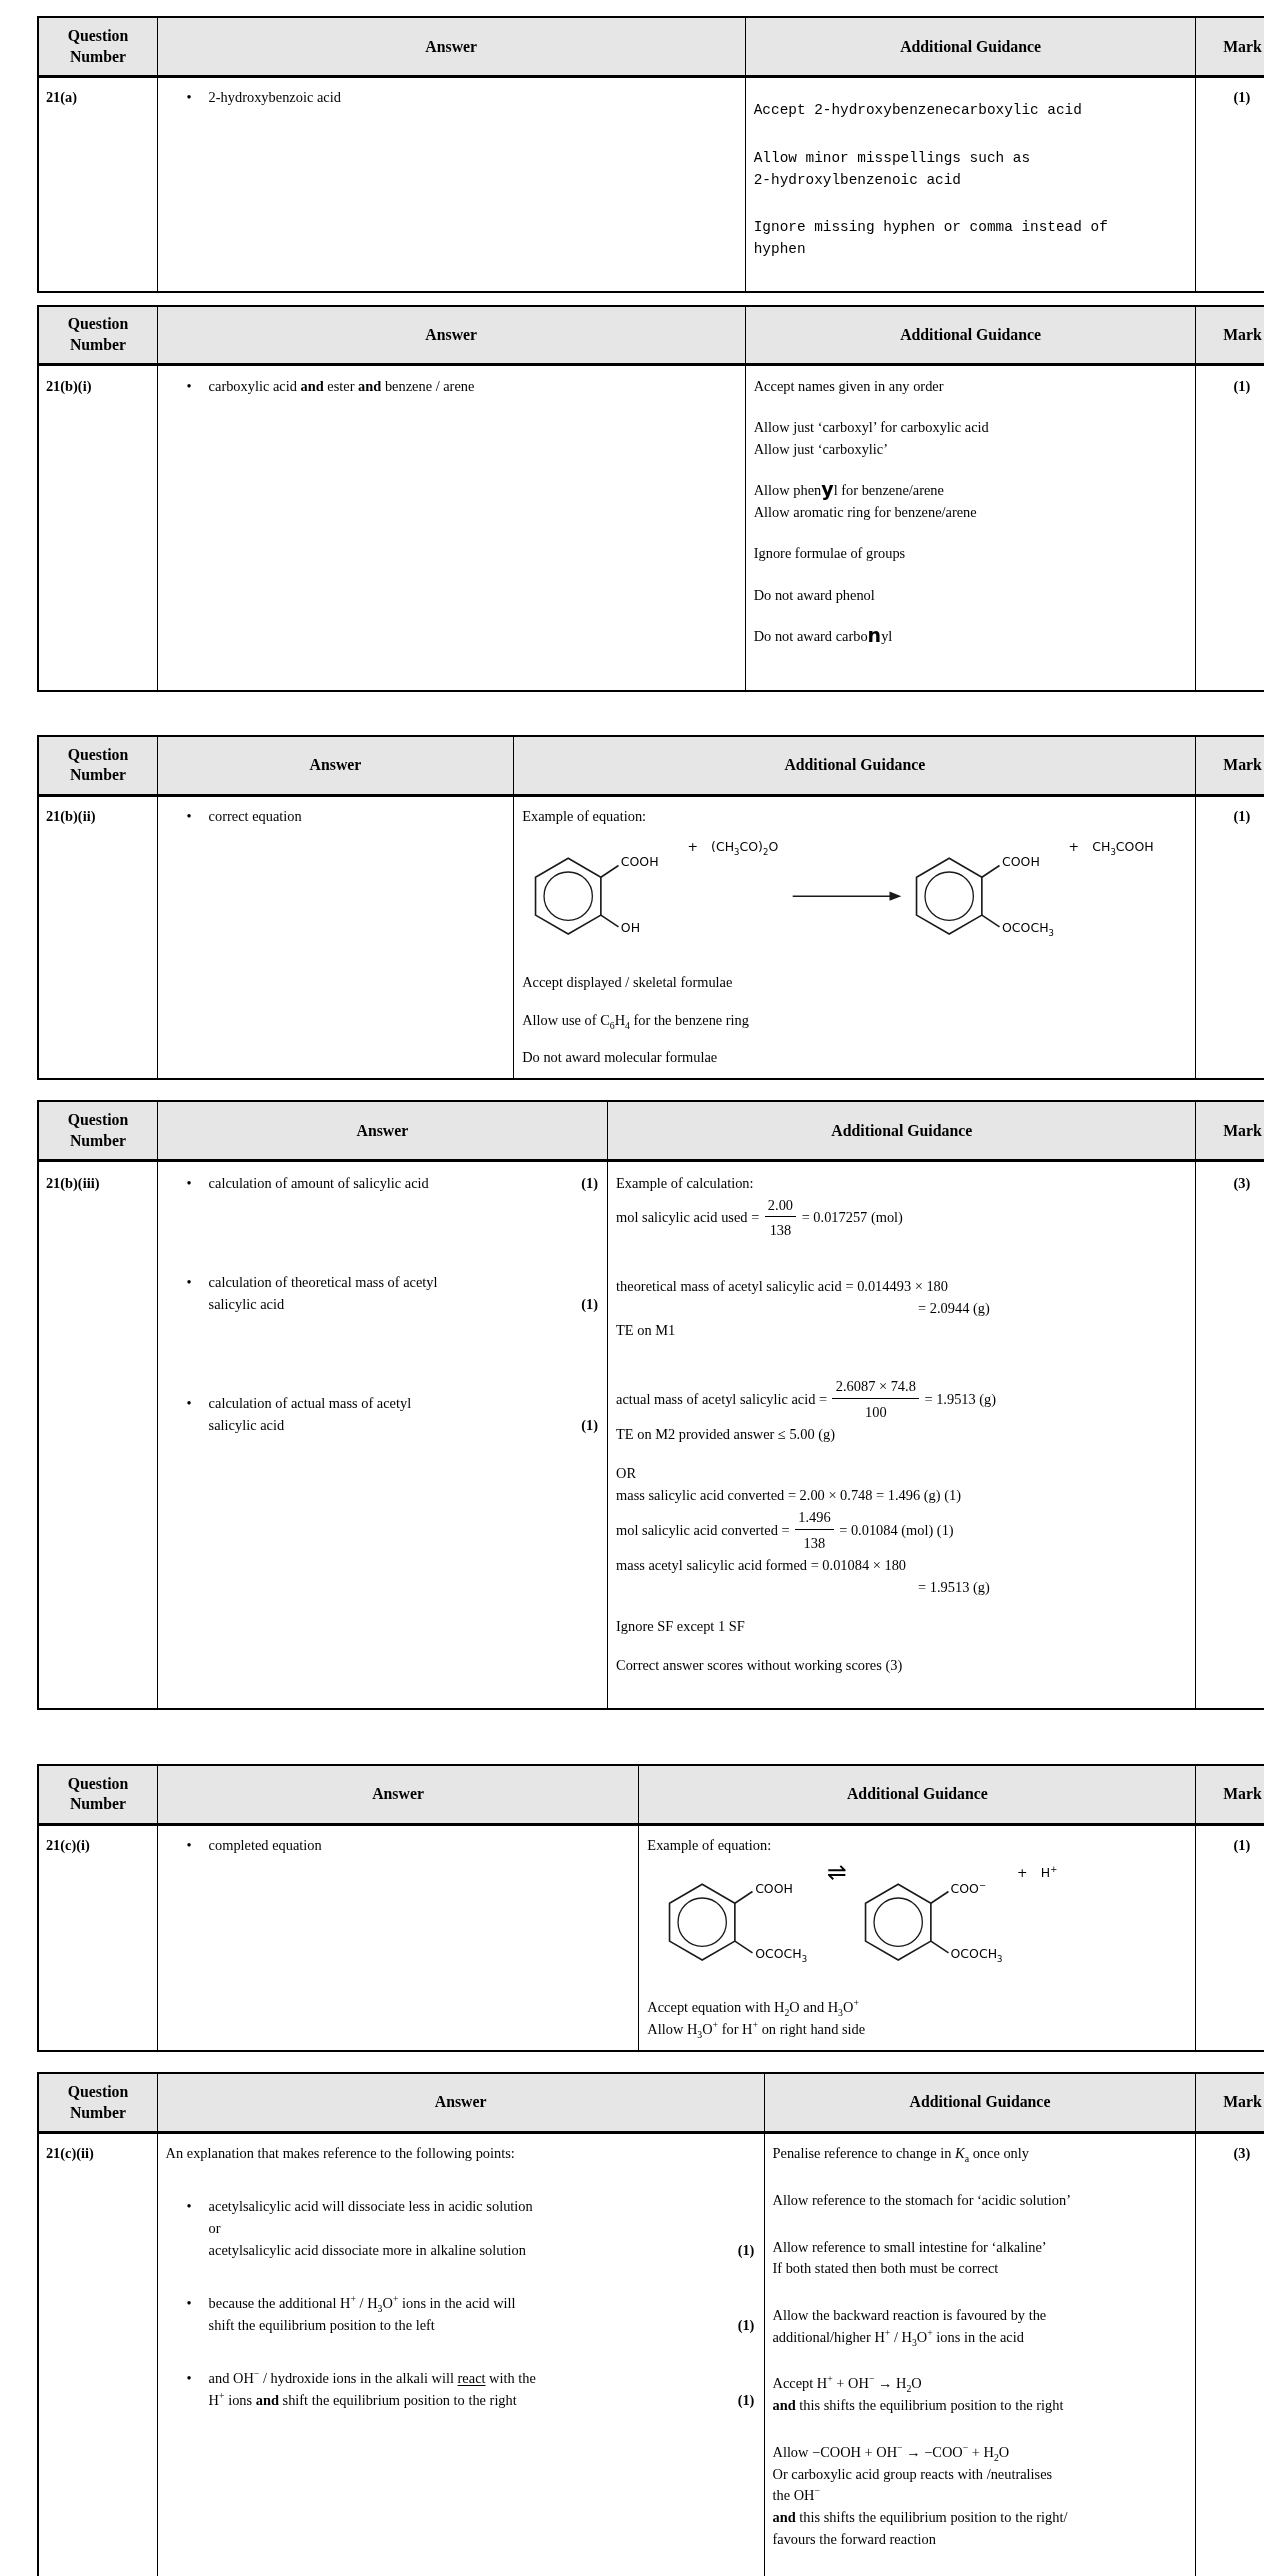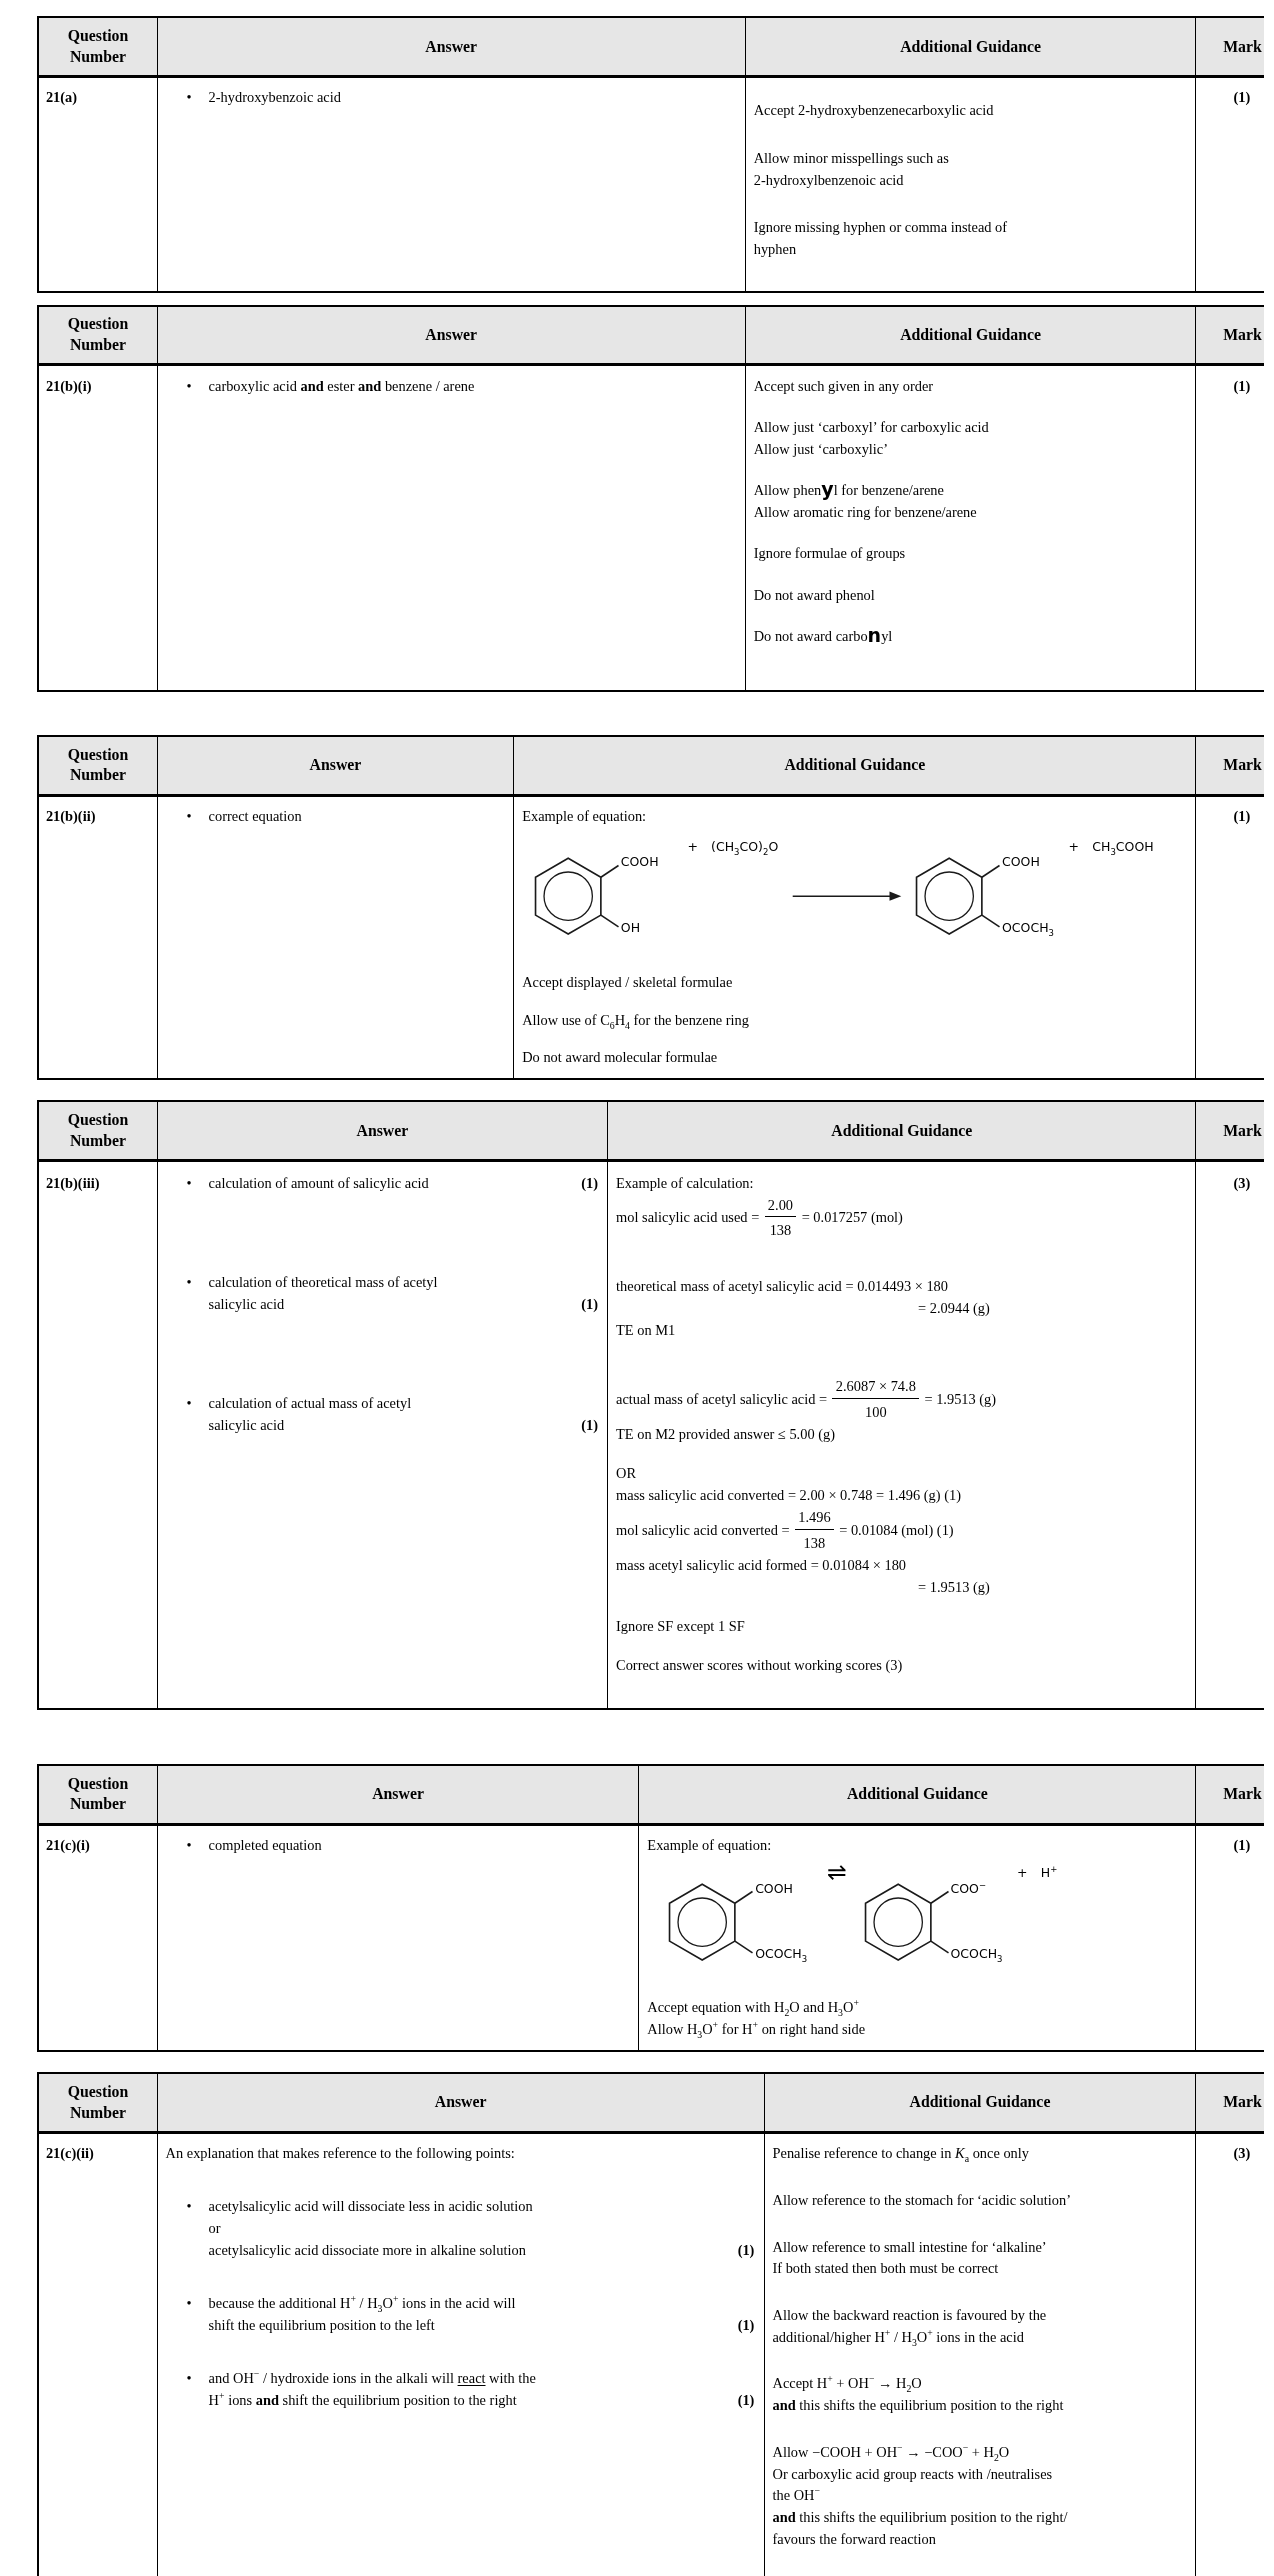--- a/index.html
+++ b/index.html
@@ -79,21 +79,21 @@
   .t5 tbody tr{height:208px;}
   .t6 tbody tr{height:450px;}
   
   .t1{margin-bottom:11.8px;}
   .t2{margin-bottom:43px;}
   .t3{margin-bottom:20.3px;}
   .t4{margin-bottom:54px;}
   .t5{margin-bottom:20.3px;}
   
   .t1 .p{margin-top:26px;}
-  .t1 .gcell{padding-top:22px;}
+  .t1 .gcell{padding-top:22px;font-family:Liberation Mono, monospace;}
   .t1 .acell .bullet{margin-top:13px;}
   .t2 .acell .bullet{margin-top:2.6px;}
   .t3 .p{margin-top:15.8px;}
   .t3 .acell .bullet{margin-top:68px;}
   .t4 td{line-height:22px;}
   .t4 .p{margin-top:17px;}
   .t4 .acell .bullet ~ .bullet{margin-top:77px;}
   .t5 .p{margin-top:14.4px;}
   .t5 .chem-row{margin:5.3px 0 2.6px 15.8px;}
   .t5 .acell .bullet{margin-top:43px;}
@@ -163,21 +163,21 @@
           <td class="qcell">
             <div>21(b)(i)</div>
           </td>
           <td class="acell">
             <div class="line bullet">
               <span class="bdot">•</span>
               <span class="btext">carboxylic acid <b>and</b> ester <b>and</b> benzene / arene</span>
             </div>
           </td>
           <td class="gcell">
-            <div class="line p">Accept such given in any order</div>
+            <div class="line p">Accept names given in any order</div>
             <div class="line p">Allow just ‘carboxyl’ for carboxylic acid</div>
             <div class="line l">Allow just ‘carboxylic’</div>
             <div class="line p">Allow phen<span class="bigl">y</span>l for benzene/arene</div>
             <div class="line l">Allow aromatic ring for benzene/arene</div>
             <div class="line p">Ignore formulae of groups</div>
             <div class="line p">Do not award phenol</div>
             <div class="line p">Do not award carbo<span class="bigl">n</span>yl</div>
           </td>
           <td class="mcell">
             <div>(1)</div>

